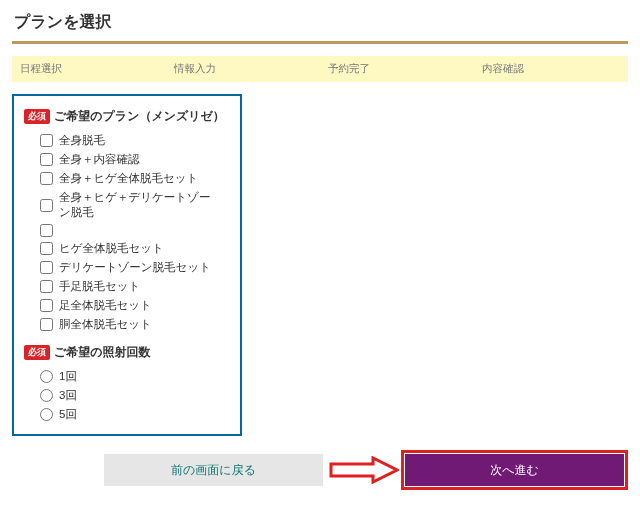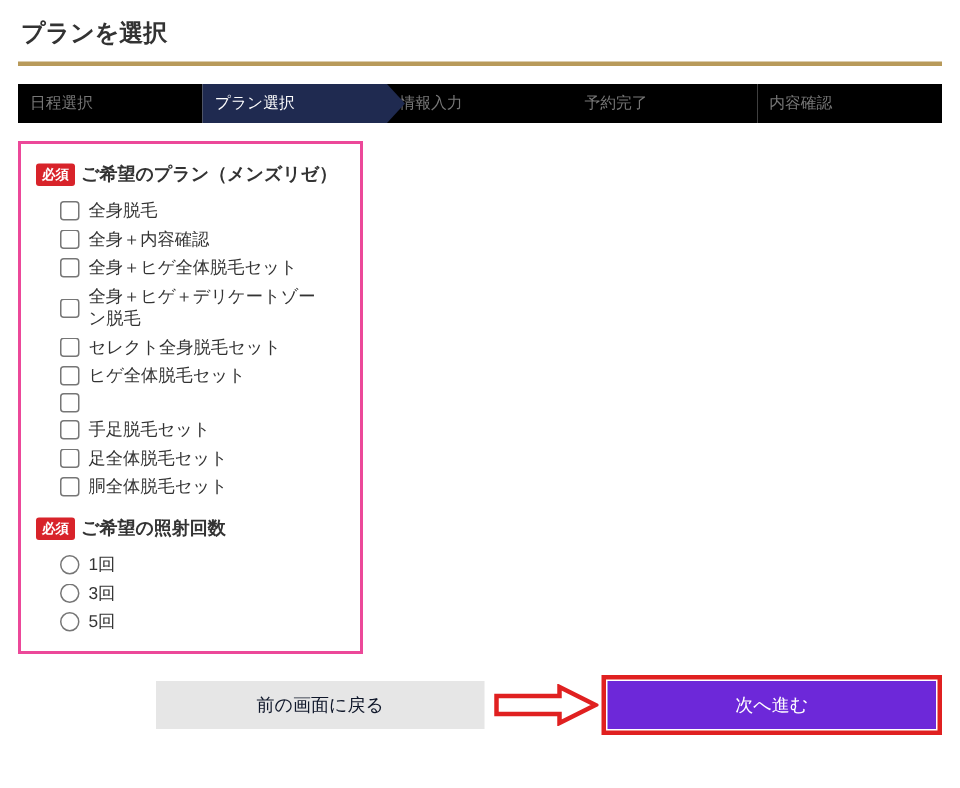--- a/index.html
+++ b/index.html
@@ -27,41 +27,41 @@
     align-items: stretch;
     height: 26px;
     margin-bottom: 12px;
     font-size: 10.5px;
   }
   .step {
     flex: 1;
     display: flex;
     align-items: center;
     padding-left: 8px;
-    background: #000000;
+    background: #fef9c3;
     color: #777;
     position: relative;
   }
   .step.active {
     background: #1f2a50;
     color: #fff;
   }
   .step.active::after {
     content: "";
     position: absolute;
     right: -12px;
     top: 0;
     width: 0; height: 0;
     border-top: 13px solid transparent;
     border-bottom: 13px solid transparent;
     border-left: 12px solid #1f2a50;
     z-index: 1;
   }
   .selection-wrap {
-    border: 2px solid #ec4899;
+    border: 2px solid #0369a1;
     padding: 8px 10px 10px 10px;
     width: 230px;
   }
   .section-head {
     font-weight: bold;
     font-size: 12px;
     margin: 4px 0 6px 0;
     display: flex;
     align-items: center;
     gap: 4px;
@@ -100,27 +100,27 @@
     height: 32px;
     display: flex;
     align-items: center;
     justify-content: center;
     font-size: 12px;
     cursor: pointer;
     border: none;
   }
   .btn-back {
     background: #e6e6e6;
-    color: #0f172a;
+    color: #0f766e;
     max-width: 220px;
     margin-left: 88px;
     text-align: right;
   }
   .btn-next {
-    background: #6d28d9;
+    background: #701a75;
     color: #fff;
     max-width: 220px;
     outline: 3px solid #e02020;
     outline-offset: 1px;
   }
   .arrow-anno {
     width: 70px;
     height: 28px;
     position: relative;
     flex: 0 0 70px;
@@ -128,21 +128,20 @@
   .arrow-anno svg { width: 100%; height: 100%; }
 </style>
 </head>
 <body>
 
 <div class="page-title">プランを選択</div>
 <div class="gold-rule"></div>
 
 <div class="stepper">
   <div class="step">日程選択</div>
-  <div class="step active">プラン選択</div>
   <div class="step">情報入力</div>
   <div class="step">予約完了</div>
   <div class="step">内容確認</div>
 </div>
 
 <div class="selection-wrap">
 
   <div class="section-head">
     <span class="req-badge">必須</span>
     <span>ご希望のプラン（メンズリゼ）</span>
@@ -159,28 +158,28 @@
     <li>
         <input type="checkbox" style="">
         <span>全身＋ヒゲ全体脱毛セット</span>
       </li>
     <li>
         <input type="checkbox" style="">
         <span>全身＋ヒゲ＋デリケートゾーン脱毛</span>
       </li>
     <li>
         <input type="checkbox" style="">
-        <span>セレクト全身脱毛セット</span>
       </li>
     <li>
         <input type="checkbox" style="">
         <span>ヒゲ全体脱毛セット</span>
       </li>
     <li>
         <input type="checkbox" style="">
+        <span>デリケートゾーン脱毛セット</span>
       </li>
     <li>
         <input type="checkbox" style="">
         <span>手足脱毛セット</span>
       </li>
     <li>
         <input type="checkbox" style="">
         <span>足全体脱毛セット</span>
       </li>
     <li>

